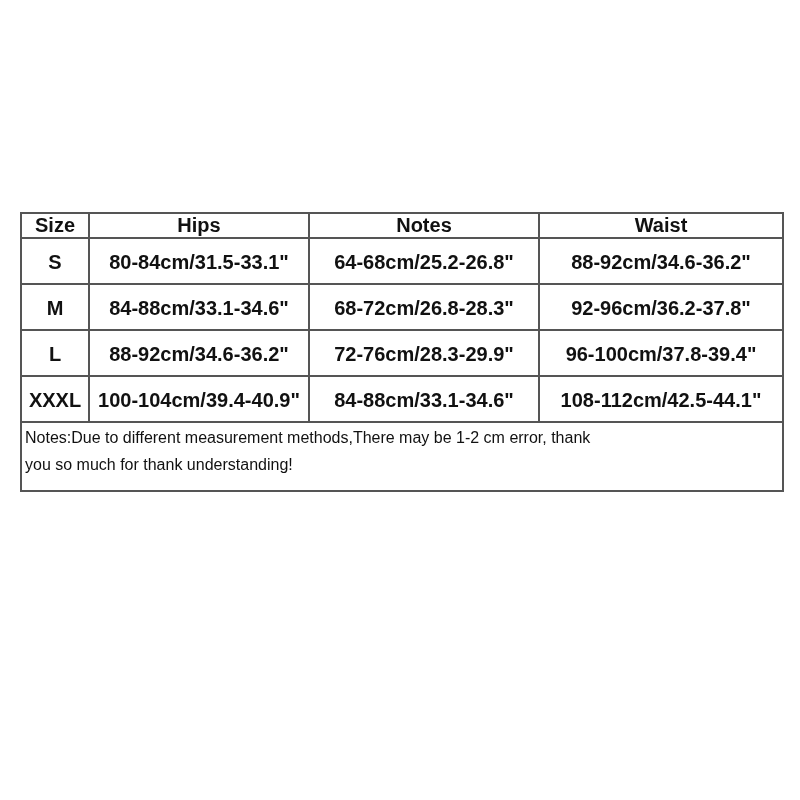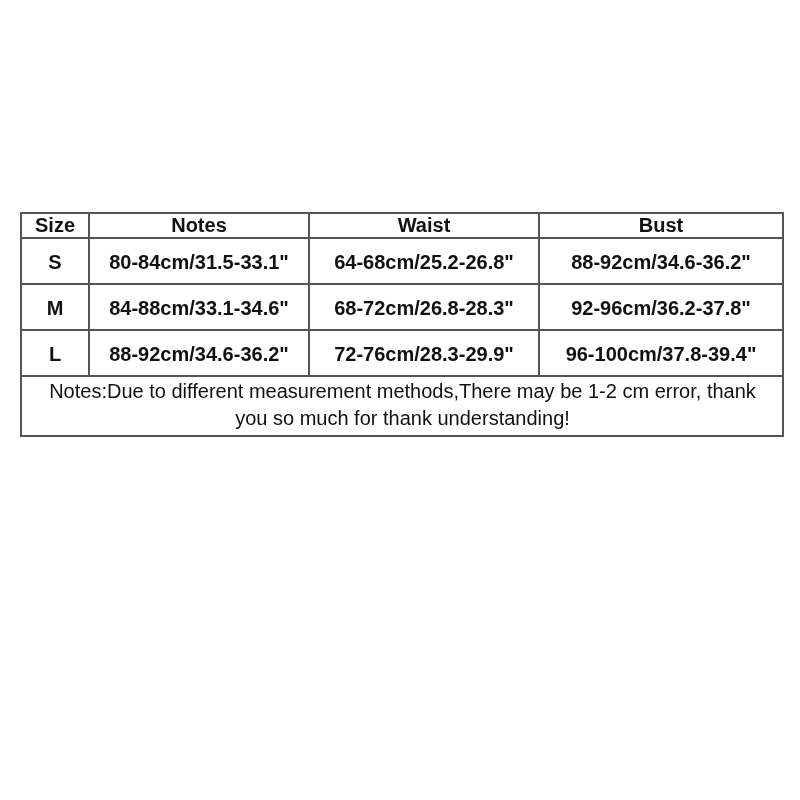--- a/index.html
+++ b/index.html
@@ -48,25 +48,25 @@
   .size-table td.data-cell {
     height: 46px;
     font-size: 20px;
     font-weight: bold;
     text-align: center;
     vertical-align: bottom;
     padding: 0 0 9px 0;
   }
   .size-table td.notes-cell {
     height: 56px;
-    font-size: 20px;
+    font-size: 16px;
     font-weight: normal;
-    text-align: center;
+    text-align: left;
     vertical-align: middle;
-    padding: 1px 2px 3px 3px;
+    padding: 1px 2px 12px 3px;
     line-height: 27px;
     white-space: nowrap;
   }
   col.c-size  { width: 68px;  }
   col.c-bust  { width: 220px; }
   col.c-waist { width: 230px; }
   col.c-hips  { width: 244px; }
 </style>
 </head>
 <body>
@@ -75,23 +75,23 @@
   <table class="size-table">
     <colgroup>
       <col class="c-size">
         <col class="c-bust">
         <col class="c-waist">
         <col class="c-hips">
     </colgroup>
     <thead>
       <tr>
         <th>Size</th>
+        <th>Hips</th>
         <th>Notes</th>
         <th>Waist</th>
-        <th>Bust</th>
       </tr>
     </thead>
     <tbody>
       <tr>
         <td class="data-cell">S</td>
         <td class="data-cell">80-84cm/31.5-33.1"</td>
         <td class="data-cell">64-68cm/25.2-26.8"</td>
         <td class="data-cell">88-92cm/34.6-36.2"</td>
       </tr>
       <tr>
@@ -99,20 +99,26 @@
         <td class="data-cell">84-88cm/33.1-34.6"</td>
         <td class="data-cell">68-72cm/26.8-28.3"</td>
         <td class="data-cell">92-96cm/36.2-37.8"</td>
       </tr>
       <tr>
         <td class="data-cell">L</td>
         <td class="data-cell">88-92cm/34.6-36.2"</td>
         <td class="data-cell">72-76cm/28.3-29.9"</td>
         <td class="data-cell">96-100cm/37.8-39.4"</td>
       </tr>
+      <tr>
+        <td class="data-cell">XXXL</td>
+        <td class="data-cell">100-104cm/39.4-40.9"</td>
+        <td class="data-cell">84-88cm/33.1-34.6"</td>
+        <td class="data-cell">108-112cm/42.5-44.1"</td>
+      </tr>
     </tbody>
     <tfoot>
       <tr>
         <td class="notes-cell" colspan="4">
           <div>Notes:Due to different measurement methods,There may be 1-2 cm error, thank</div>
           <div>you so much for thank understanding!</div>
         </td>
       </tr>
     </tfoot>
   </table>

